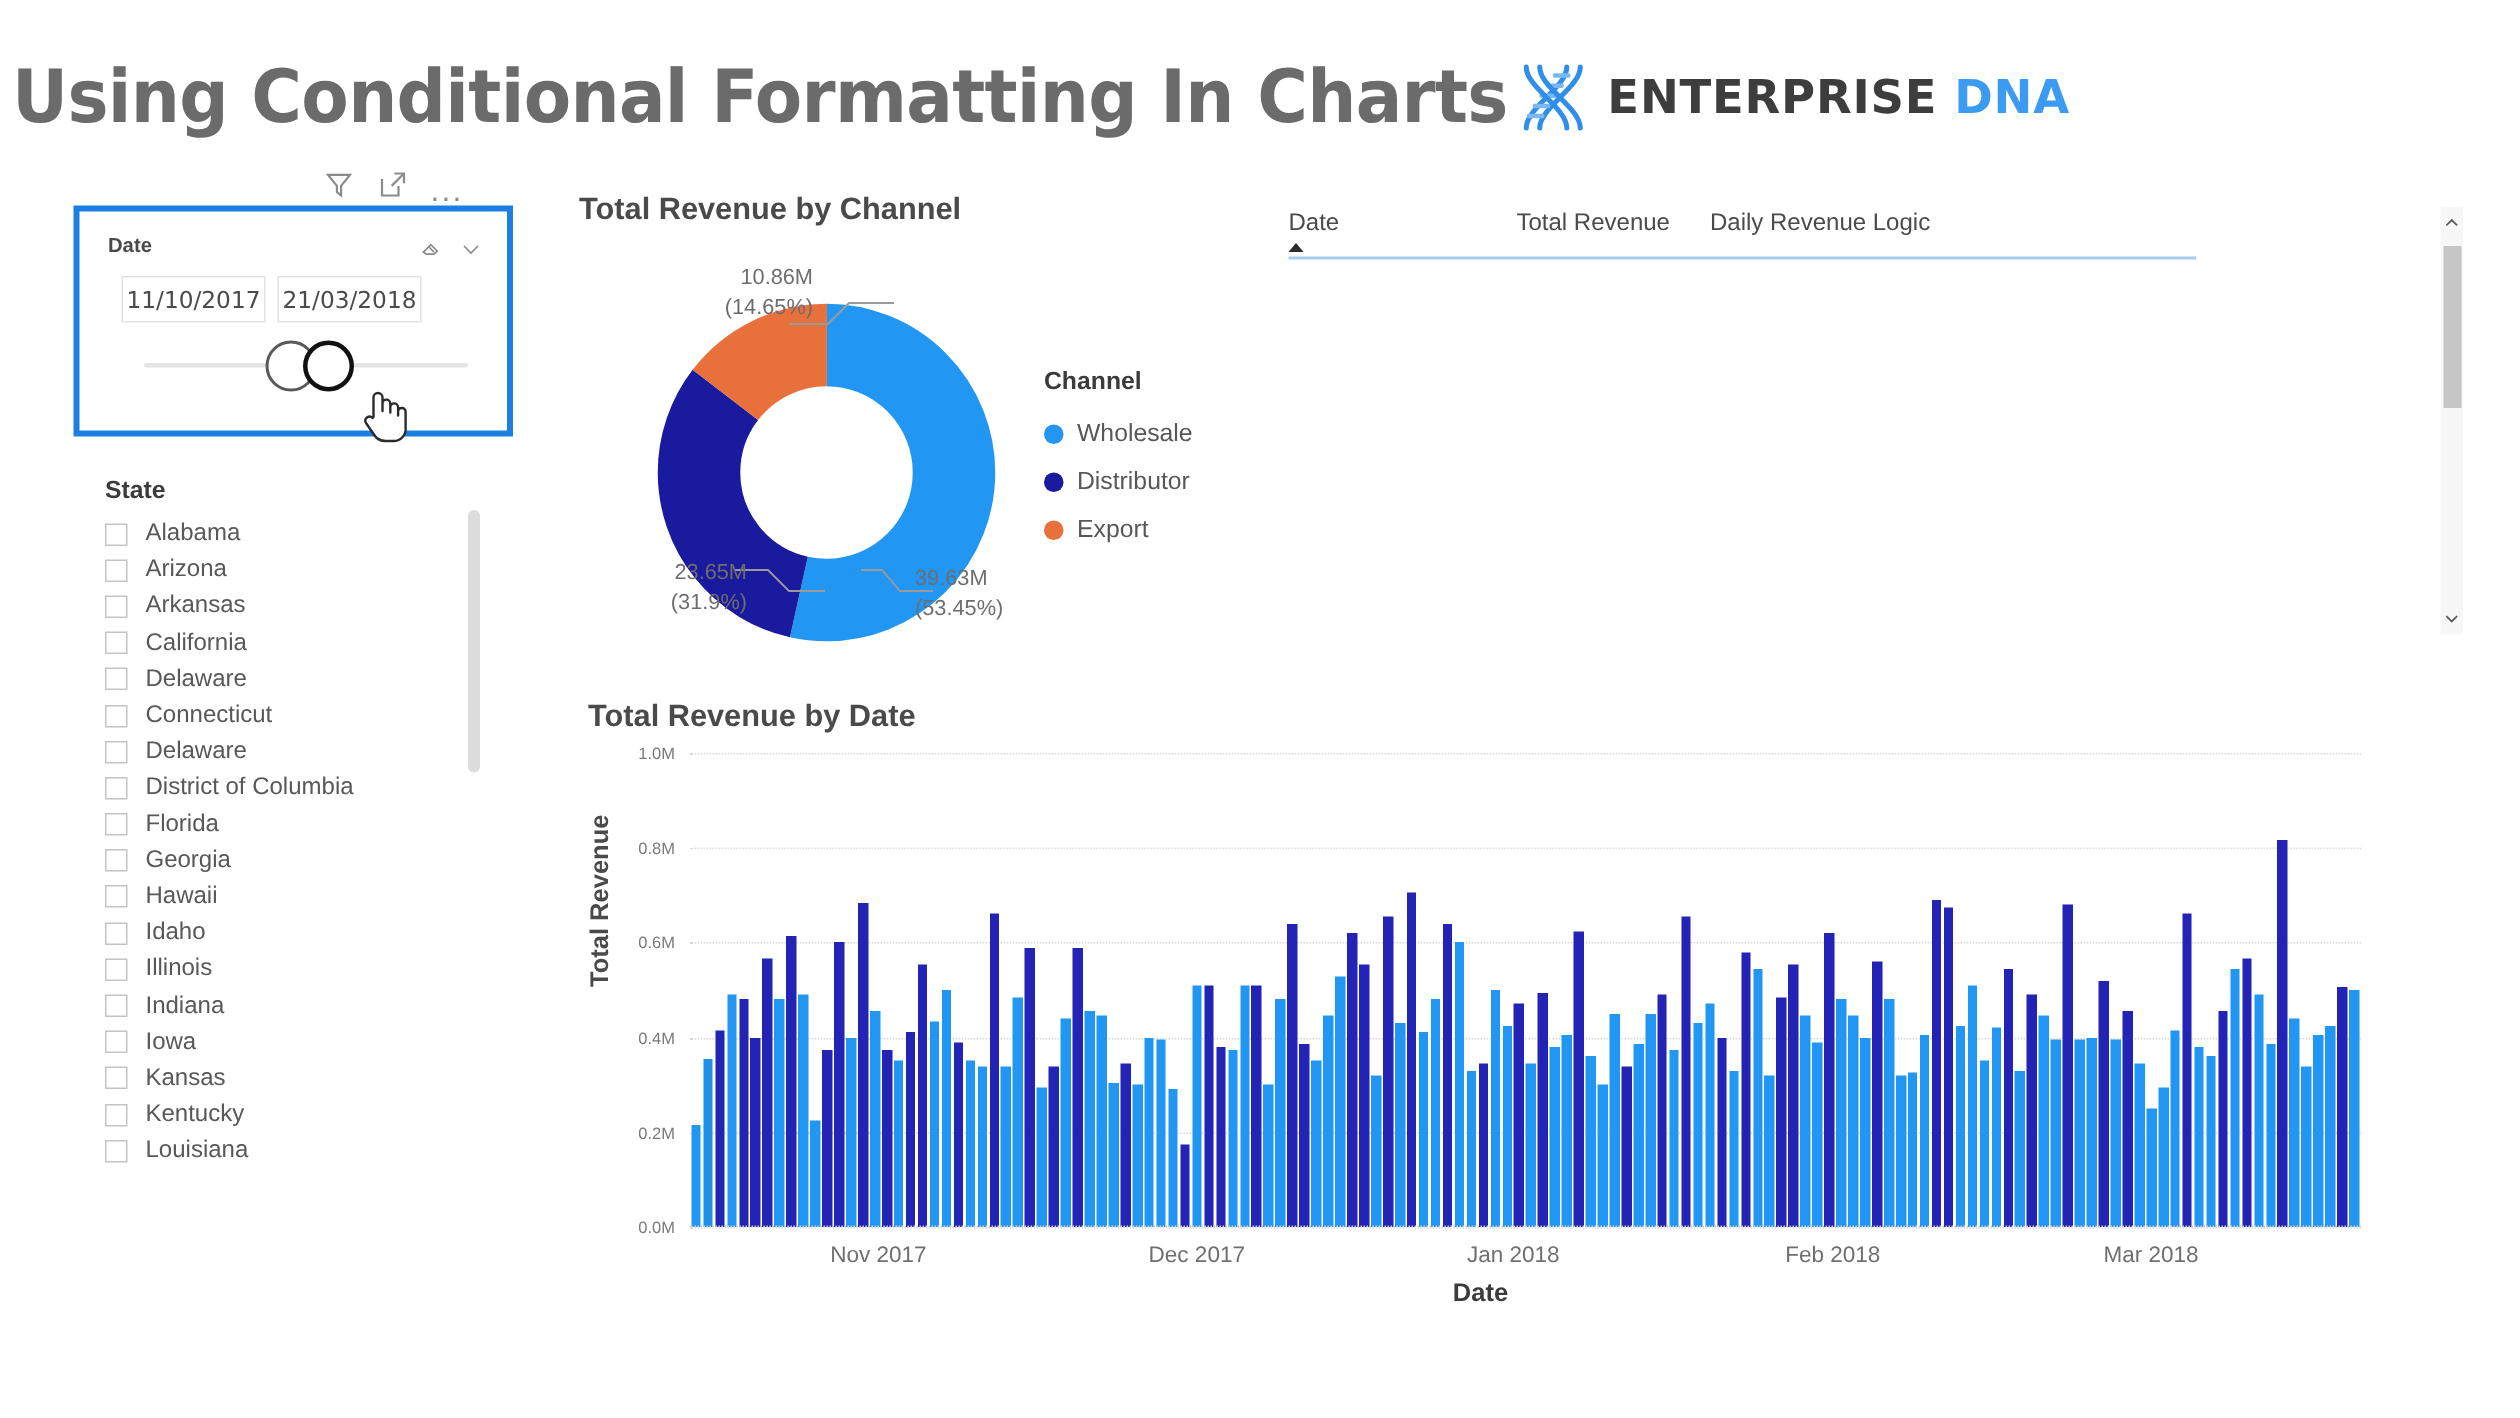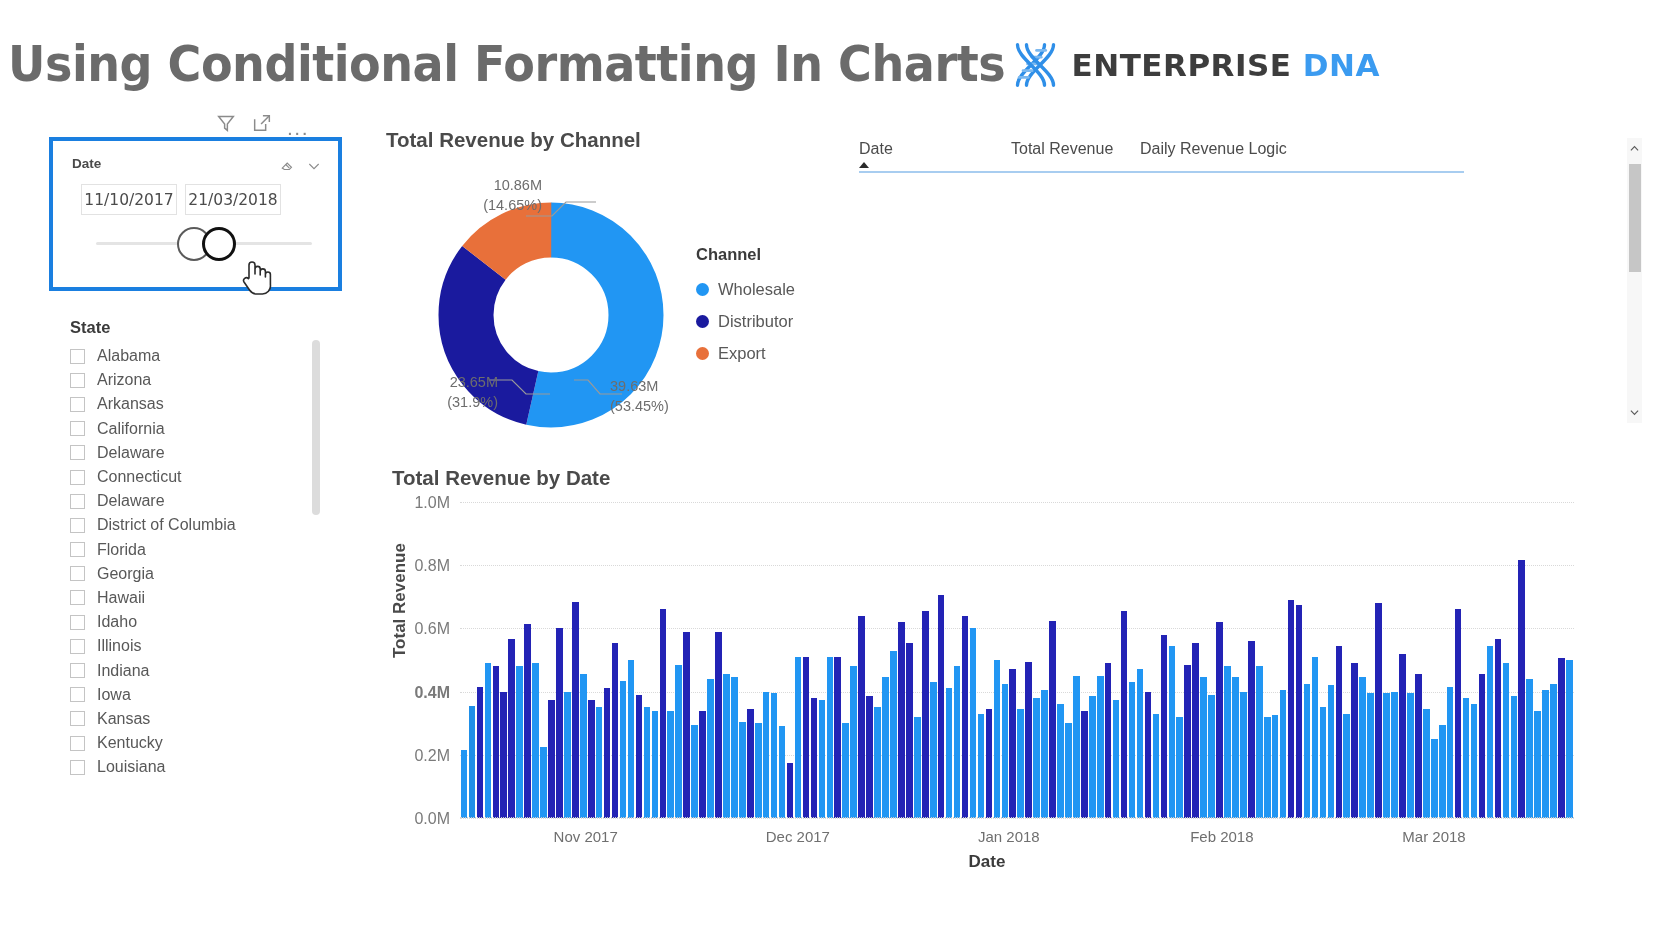--- a/index.html
+++ b/index.html
@@ -144,21 +144,21 @@
   }
   #tsb-up, #tsb-down { position:absolute; left:0; width:15px; height:17px; display:flex; align-items:center; justify-content:center; color:#5a5a5a; font-size:11px; cursor:pointer;}
   #tsb-up { top: 2px; } #tsb-down { bottom: 2px; }
   #tsb-thumb { position: absolute; left: 1.5px; top: 26px; width: 12px; height: 108px; background: #c6c6c6; cursor: pointer;}
 
   
   #bar-vis { position: absolute; left: 392px; top: 466px; width: 1190px; height: 420px; }
   #bar-title { position: absolute; left: 0; top: 0; }
   #bar-plot { position: absolute; left: 68px; top: 36px; width: 1114px; height: 316px; }
   .ytick { position: absolute; right: 100%; margin-right: 10px; transform: translateY(-50%);
-           font-size: 16px; color: #7a7a7a; white-space: nowrap; }
+           font-size: 11px; color: #7a7a7a; white-space: nowrap; }
   .gridline { position: absolute; left: 0; right: 0; height: 0;
               border-top: 1.4px dotted #d9d9d9; }
   #axis-line { position: absolute; left: 0; right: 0; bottom: 0; height: 1.4px; border-top: 1.4px dotted #cfcfcf;}
   #bars { position: absolute; left: 0; bottom: 0; width: 100%; height: 100%;
           display: flex; align-items: flex-end; }
   .bar { flex: 1 1 0; margin: 0 0.7px; }
   #ylabel { position: absolute; left: -2px; top: 192px;
             transform: rotate(-90deg); transform-origin: left top;
             font-size: 17px; font-weight: 700; color: #4a4a4a; white-space: nowrap; }
   .xtick { position: absolute; top: 362px; font-size: 15px; color: #6f6f6f; white-space: nowrap; }
@@ -422,21 +422,21 @@
   <div id="ylabel">Total Revenue</div>
   <div id="bar-plot">
     <div id="gridlines">
         <div class="gridline" style="top: 100%;">
           <div class="ytick" style="top: 100%;">0.0M</div>
         </div>
         <div class="gridline" style="top: 80%;">
           <div class="ytick" style="top: 80%;">0.2M</div>
         </div>
         <div class="gridline" style="top: 60%;">
-          <div class="ytick" style="top: 60%; font-weight: bold;">0.4M</div>
+          <div class="ytick" style="top: 60%;">0.4M</div>
         </div>
         <div class="gridline" style="top: 40%;">
           <div class="ytick" style="top: 40%;">0.6M</div>
         </div>
         <div class="gridline" style="top: 20%;">
           <div class="ytick" style="top: 20%;">0.8M</div>
         </div>
         <div class="gridline" style="top: 0%;">
           <div class="ytick" style="top: 0%;">1.0M</div>
         </div>

